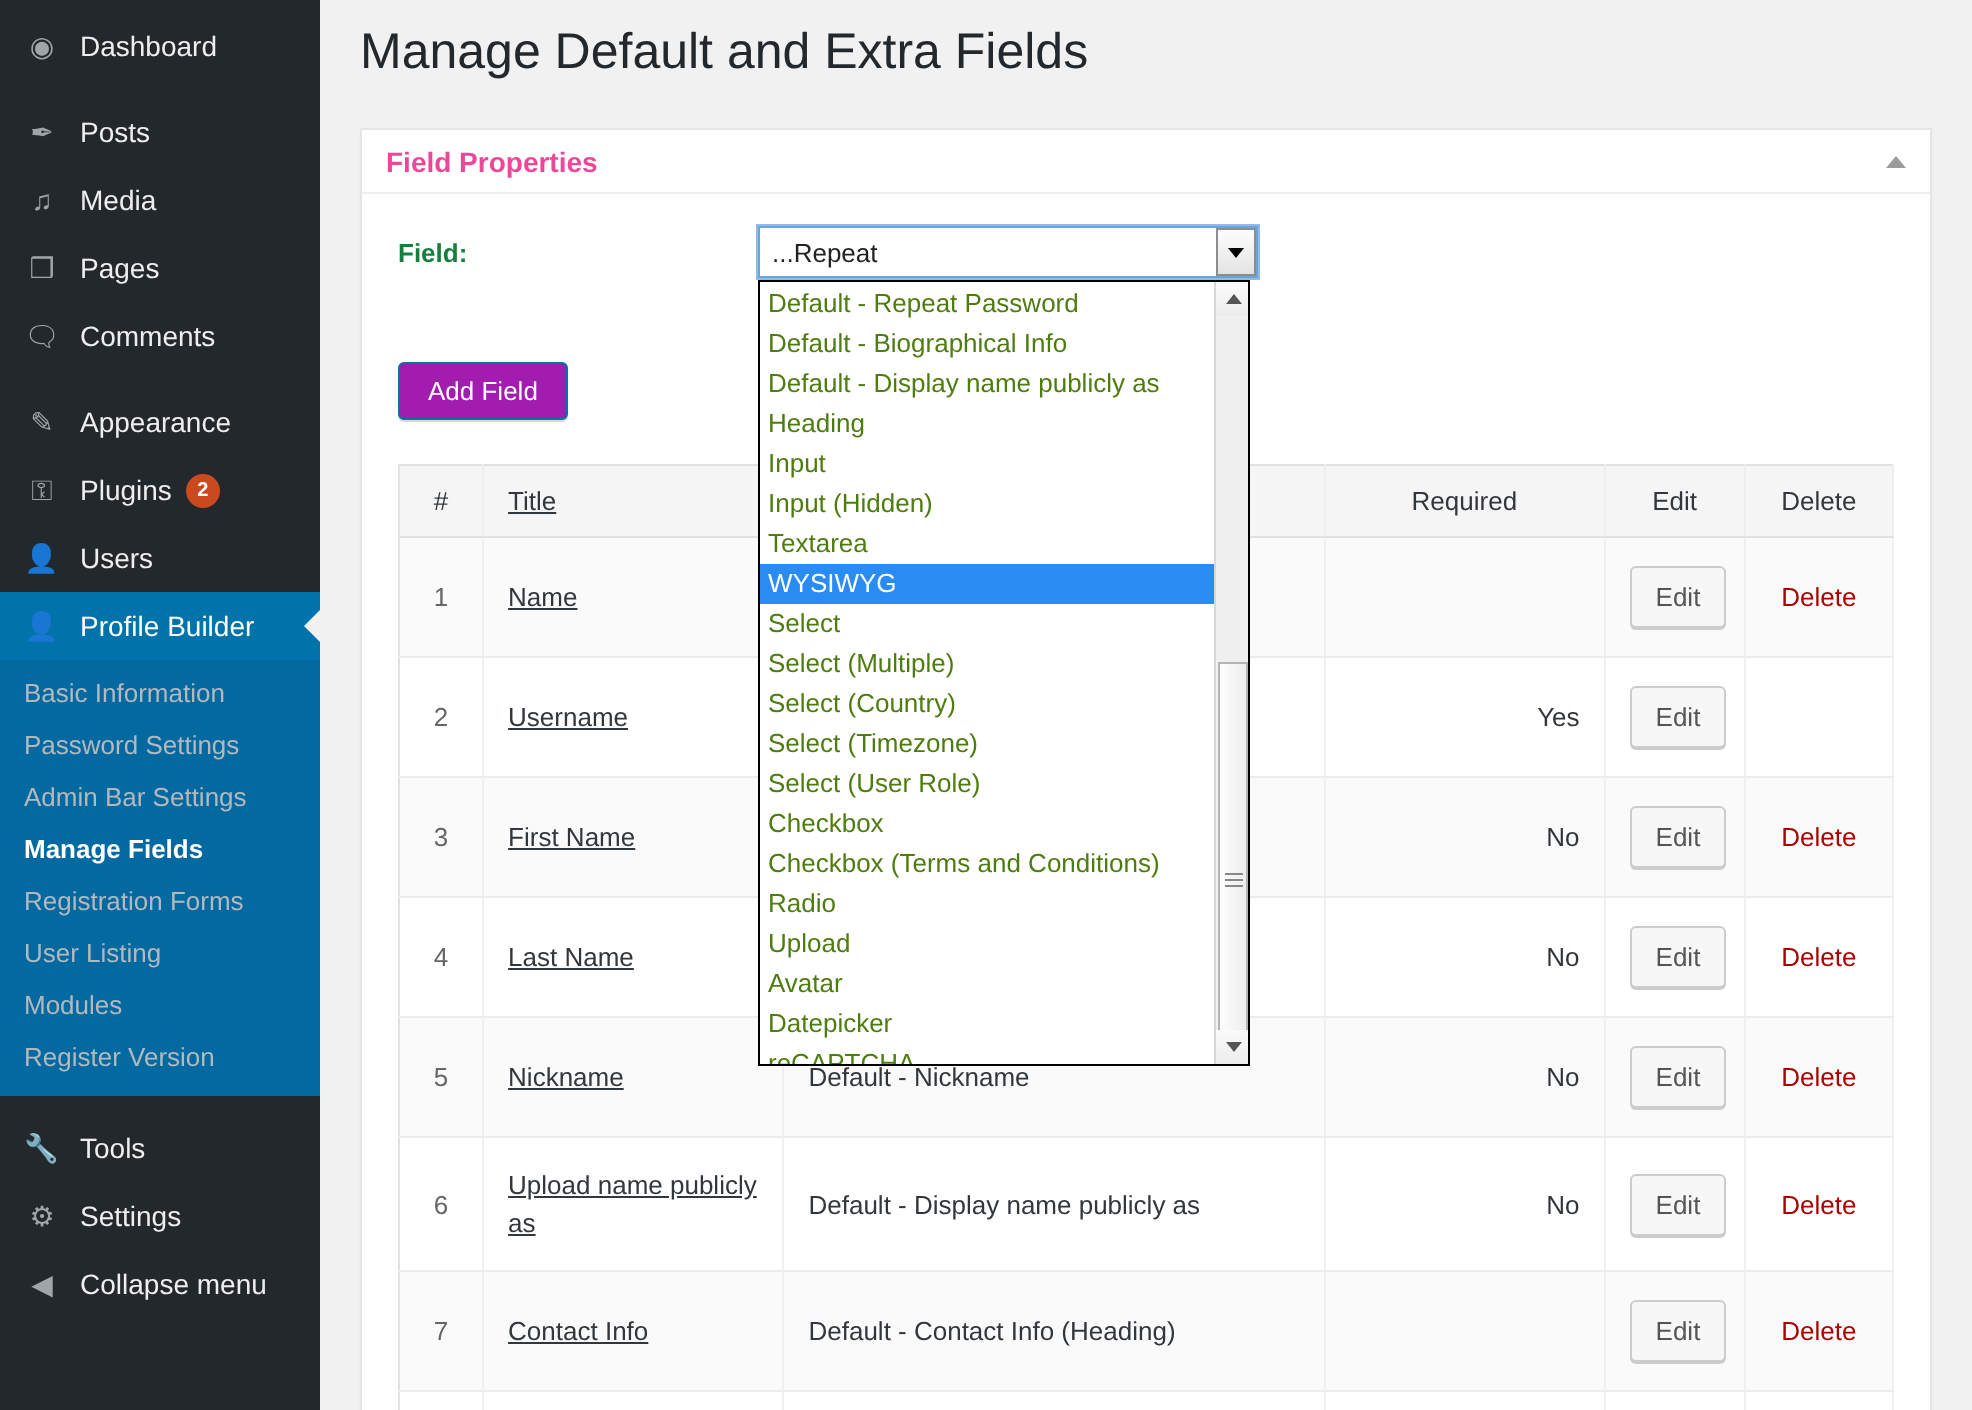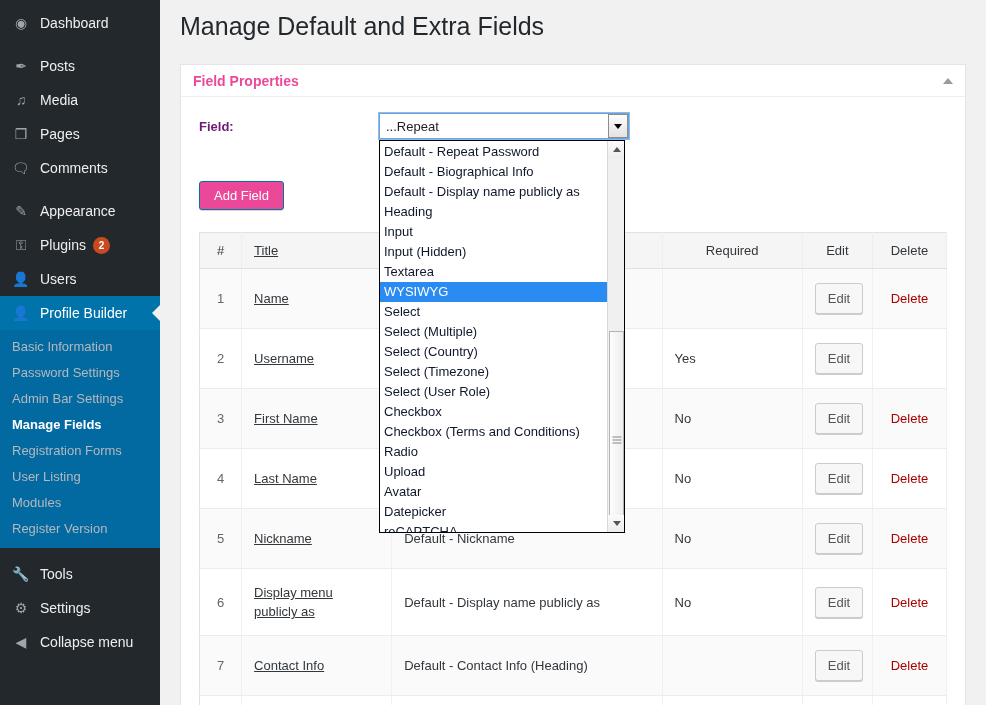--- a/index.html
+++ b/index.html
@@ -117,21 +117,21 @@
     transform: translateY(-50%);
     width: 0; height: 0;
     border-style: solid;
     border-width: 0 5px 6px 5px;
     border-color: transparent transparent #9a9a9a transparent;
   }
   .postbox-inner { padding: 16px 18px 20px 18px; }
 
   .field-row { display: flex; align-items: flex-start; }
   .field-label {
-    font-size: 13px; font-weight: bold; color: #701a75;
+    font-size: 13px; font-weight: bold; color: #15803d;
     width: 180px; flex: 0 0 180px;
     padding-top: 6px;
   }
 
   
   .combo-wrap { position: relative; width: 250px; }
   .combo {
     height: 26px;
     border: 1px solid #6aa4d8;
     outline: 1px solid #8fbce6;
@@ -172,21 +172,21 @@
   .optlist-items {
     flex: 1 1 auto;
     padding-top: 1px;
     overflow: hidden;
   }
   .opt {
     font-size: 13px;
     line-height: 20px;
     height: 20px;
     padding: 0 4px;
-    color: #0f172a;
+    color: #4d7c0f;
     white-space: nowrap;
     cursor: pointer;
   }
   .opt.selected { background: #2a8bf2; color: #fff; }
 
   
   .optscroll {
     width: 17px; flex: 0 0 17px;
     background: #f0f0f0;
     border-left: 1px solid #d7d7d7;
@@ -215,21 +215,21 @@
     transform: translate(-50%,-50%);
     width: 9px; height: 7px;
   }
   .sb-grip span {
     display: block; height: 1px; background: #888; margin-bottom: 2px;
   }
 
   .add-field-btn {
     margin-top: 42px;
     display: inline-block;
-    background: #ec4899;
+    background: #a21caf;
     border: 1px solid #0074a2;
     color: #fff;
     font-size: 13px;
     padding: 6px 14px;
     border-radius: 3px;
     box-shadow: 0 1px 0 rgba(0,0,0,.15);
     cursor: pointer;
   }
 
   
@@ -248,21 +248,21 @@
     font-size: 13px;
     font-weight: normal;
     color: #32373c;
     height: 36px;
     text-align: left;
     padding: 0 12px;
   }
   .fields-table th.c-num, .fields-table td.c-num { width: 42px; text-align: center; }
   .fields-table th.c-title, .fields-table td.c-title { width: 150px; text-decoration: underline; }
   .fields-table th.c-type, .fields-table td.c-type { width: 270px; }
-  .fields-table th.c-req, .fields-table td.c-req { width: 140px; text-align: left; }
+  .fields-table th.c-req, .fields-table td.c-req { width: 140px; text-align: right; }
   .fields-table th.c-edit, .fields-table td.c-edit { width: 70px; text-align: center; }
   .fields-table th.c-del, .fields-table td.c-del { width: 74px; text-align: center; }
   .fields-table th.c-req, .fields-table th.c-edit, .fields-table th.c-del { text-align: center; }
 
   .fields-table td {
     border-bottom: 1px solid #ececec;
     border-right: 1px solid #f0f0f0;
     font-size: 13px;
     color: #32373c;
     padding: 14px 12px;
@@ -464,21 +464,21 @@
             <tr class="alt">
               <td class="c-num">5</td>
               <td class="c-title">Nickname</td>
               <td class="c-type">Default - Nickname</td>
               <td class="c-req">No</td>
               <td class="c-edit"><span class="edit-btn">Edit</span></td>
               <td class="c-del"><span class="del-link">Delete</span></td>
             </tr>
             <tr class="">
               <td class="c-num">6</td>
-              <td class="c-title">Display menu publicly as</td>
+              <td class="c-title">Upload name publicly as</td>
               <td class="c-type">Default - Display name publicly as</td>
               <td class="c-req">No</td>
               <td class="c-edit"><span class="edit-btn">Edit</span></td>
               <td class="c-del"><span class="del-link">Delete</span></td>
             </tr>
             <tr class="alt">
               <td class="c-num">7</td>
               <td class="c-title">Contact Info</td>
               <td class="c-type">Default - Contact Info (Heading)</td>
               <td class="c-req"></td>

